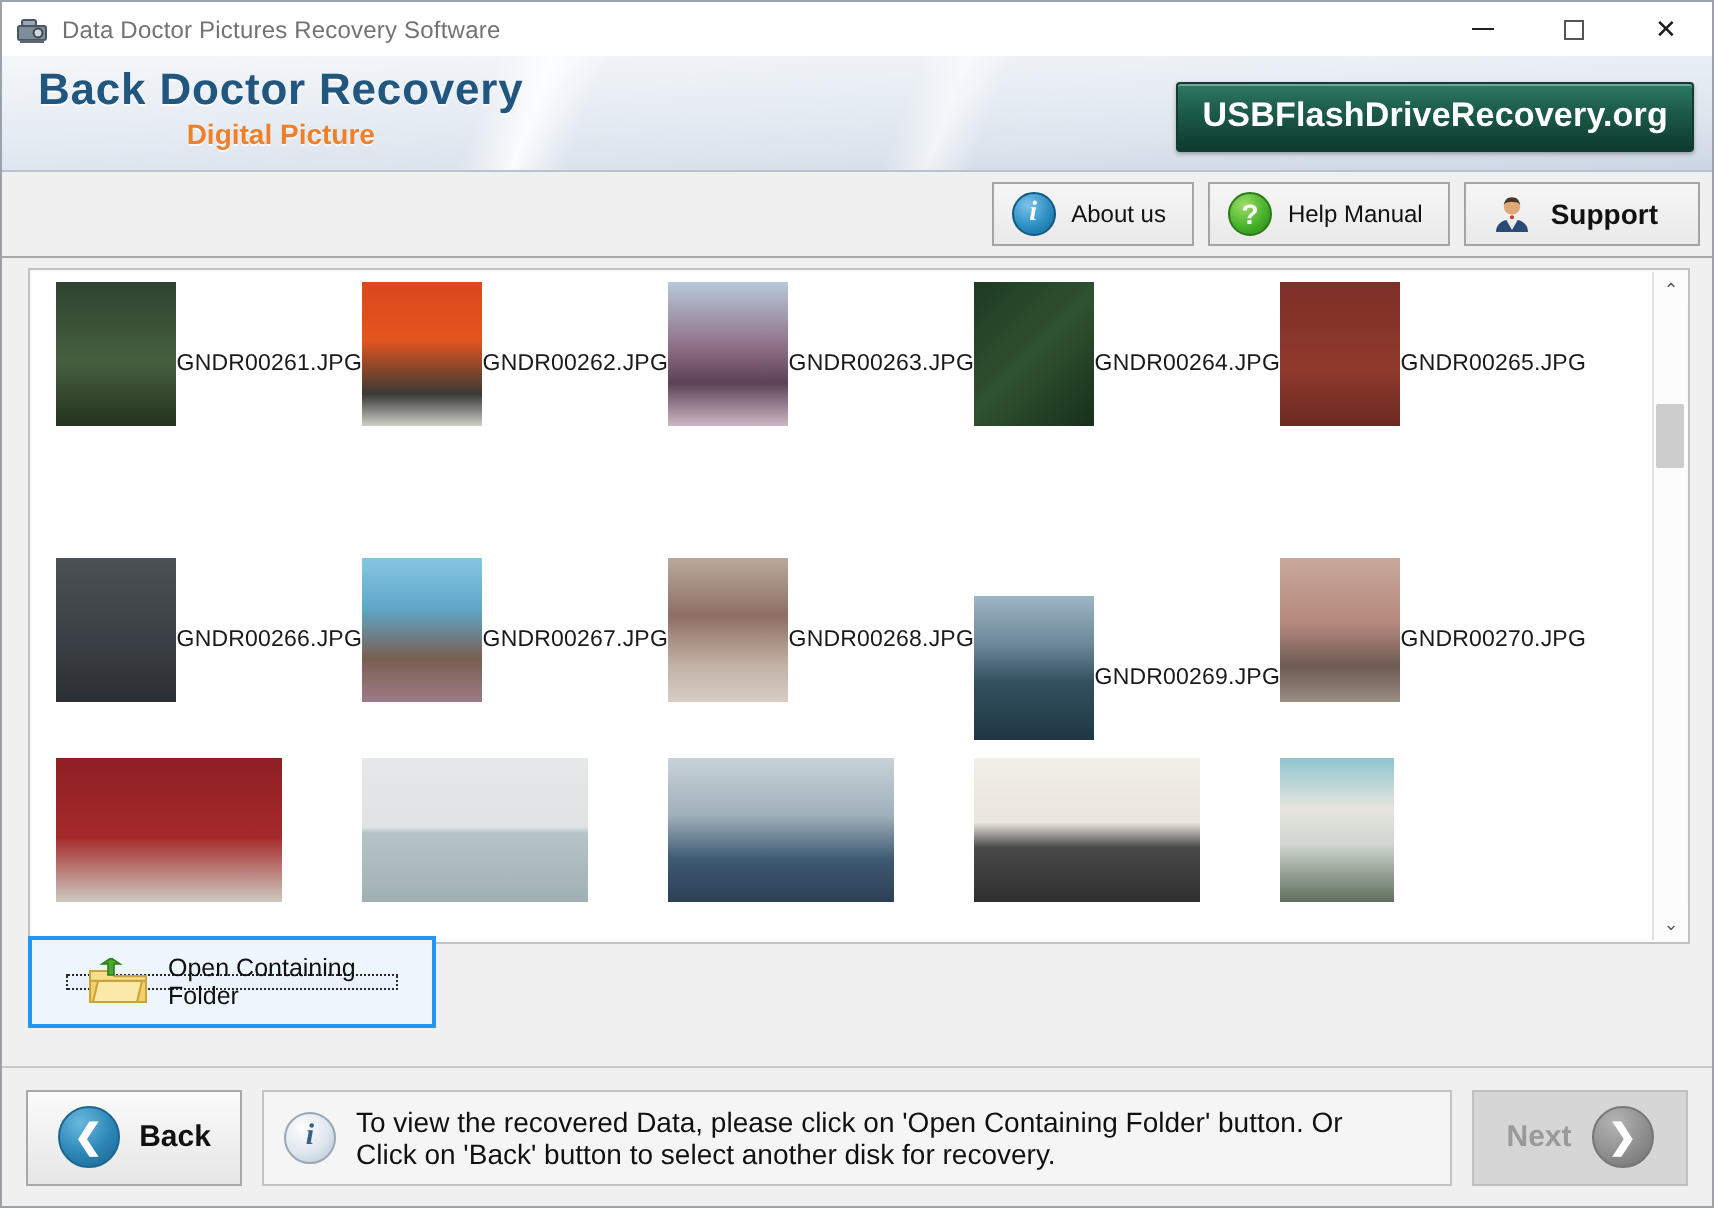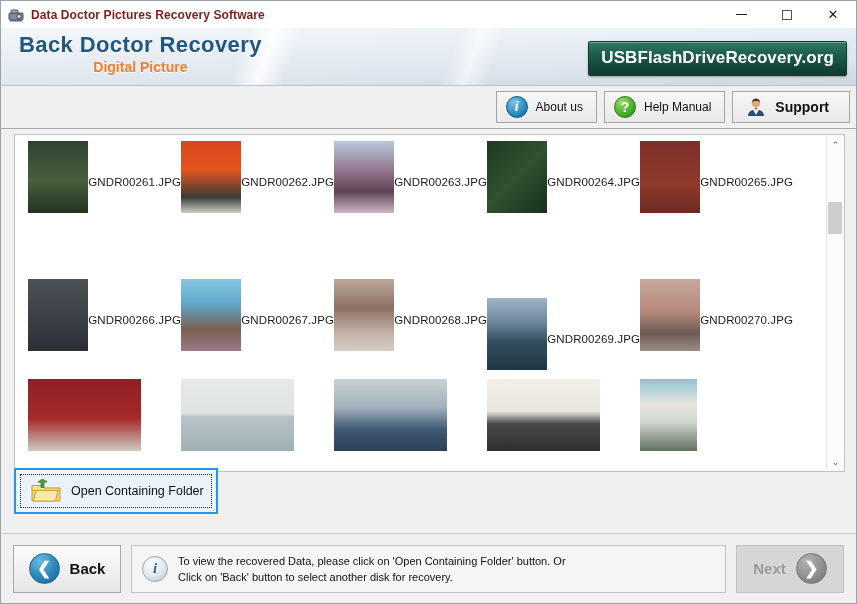--- a/index.html
+++ b/index.html
@@ -22,23 +22,22 @@
     background: #ffffff;
     display: flex; align-items: center;
     position: relative;
   }
   .titlebar-icon {
     width: 16px; height: 16px;
     margin-left: 7px; margin-right: 7px;
     position: relative; flex: none;
   }
   .titlebar-title {
-    font-size: 12px; color: #7f1d1d;
+    font-size: 12px; color: #737373;
     letter-spacing: .1px;
-    font-weight: bold;
   }
   .win-controls {
     position: absolute; right: 0; top: 0;
     height: 27px; display: flex;
   }
   .win-btn {
     width: 46px; height: 27px;
     display: flex; align-items: center; justify-content: center;
     font-size: 13px; color: #1a1a1a;
     background: transparent;
@@ -173,21 +172,21 @@
     position:absolute; left:1px; top: 66px;
     width:14px; height:32px; background:#cdcdcd; border-radius:1px;
   }
 
   
   .ocf-wrap {
     position: absolute; left: 13px; top: 467px;
     width: 204px; height: 46px;
     border: 2px solid #2196f3;
     background: #eef6fd;
-    padding: 4px;
+    padding: 17px;
   }
   .ocf-btn {
     width: 100%; height: 100%;
     border: 1px dotted #2a2a2a;
     background: #eaf3fc;
     display: flex; align-items: center; gap: 10px;
     padding-left: 10px;
     font-size: 12.5px; color: #111;
     cursor: default;
   }
@@ -231,21 +230,21 @@
     padding: 0 10px;
   }
   .status-ico {
     width: 26px; height: 26px; border-radius: 50%; flex:none;
     background: radial-gradient(circle at 35% 28%, #fdfdfd 0%, #dfe7ee 55%, #b6c3d0 100%);
     border: 1px solid #9aa8b6;
     color:#3a5f86; font-size:15px; font-weight:bold; font-style:italic;
     display:flex; align-items:center; justify-content:center;
     font-family: "Liberation Serif", serif;
   }
-  .status-txt { font-size: 11px; color: #111; line-height: 16px; }
+  .status-txt { font-size: 14px; color: #111; line-height: 16px; }
 </style>
 </head>
 <body>
 
 <div class="app">
 
   <div class="titlebar">
     <div class="titlebar-icon">
       <svg width="16" height="16" viewBox="0 0 16 16">
         <rect x="1" y="6" width="14" height="7" rx="1" fill="#7f8c99" stroke="#4a5560"></rect>

